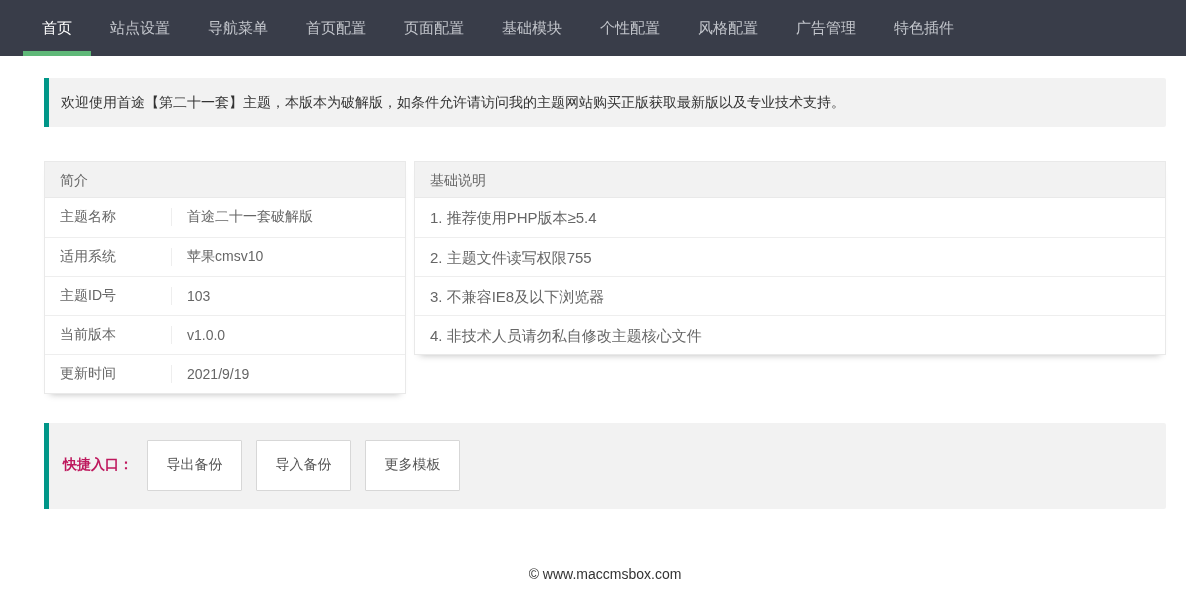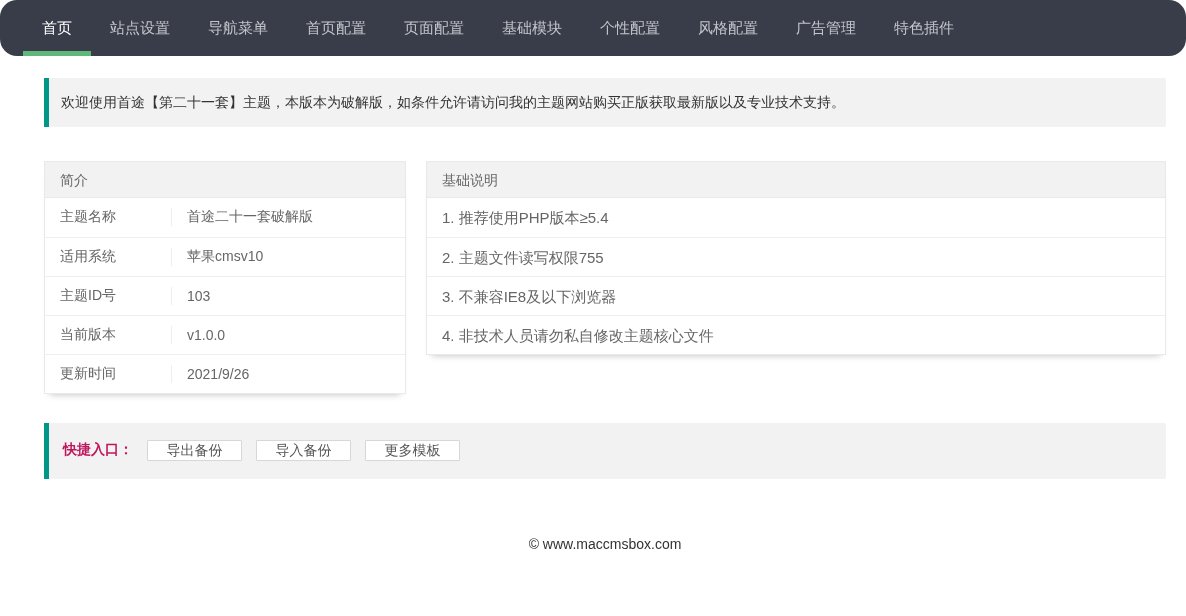--- a/index.html
+++ b/index.html
@@ -12,21 +12,20 @@
     width: 1186px;
   }
 
   
   .top-nav {
     background: #393D49;
     height: 56px;
     display: flex;
     align-items: stretch;
     padding-left: 23px;
-    border-radius: 17px;
   }
   .nav-item {
     display: flex;
     align-items: center;
     padding: 0 19px;
     font-size: 15px;
     color: #c2c5cb;
     cursor: pointer;
     position: relative;
     white-space: nowrap;
@@ -50,21 +49,21 @@
     border-radius: 0 2px 2px 0;
     padding: 15px 15px 15px 12px;
     font-size: 14px;
     line-height: 1.35;
     color: #333;
   }
 
   
   .panels {
     display: flex;
-    gap: 20px;
+    gap: 8px;
     margin-top: 34px;
     align-items: flex-start;
   }
   .panel {
     border: 1px solid #e9e9e9;
     background: #fff;
     box-shadow: 0 6px 7px -6px rgba(0,0,0,.28);
   }
   .panel-left { width: 362px; flex: none; }
   .panel-right { flex: 1; }
@@ -125,21 +124,21 @@
     font-size: 14px;
     font-weight: bold;
     color: #be185d;
     margin-right: 14px;
     white-space: nowrap;
   }
   .btn {
     background: #ffffff;
     border: 1px solid #d7d7d7;
     width: 95px;
-    height: 21px;
+    height: 51px;
     font-size: 14px;
     color: #555;
     cursor: pointer;
     margin-right: 14px;
     font-family: inherit;
     border-radius: 1px;
   }
 
   
   .footer {
@@ -188,21 +187,21 @@
           <div class="trow">
             <div class="tlabel">主题ID号</div>
             <div class="tvalue">103</div>
           </div>
           <div class="trow">
             <div class="tlabel">当前版本</div>
             <div class="tvalue">v1.0.0</div>
           </div>
           <div class="trow">
             <div class="tlabel">更新时间</div>
-            <div class="tvalue">2021/9/26</div>
+            <div class="tvalue">2021/9/19</div>
           </div>
         </div>
     </div>
 
     <div class="panel panel-right">
       <div class="panel-header">基础说明</div>
       <div id="note-items">
           <div class="note-item">1. 推荐使用PHP版本≥5.4</div>
           <div class="note-item">2. 主题文件读写权限755</div>
           <div class="note-item">3. 不兼容IE8及以下浏览器</div>

